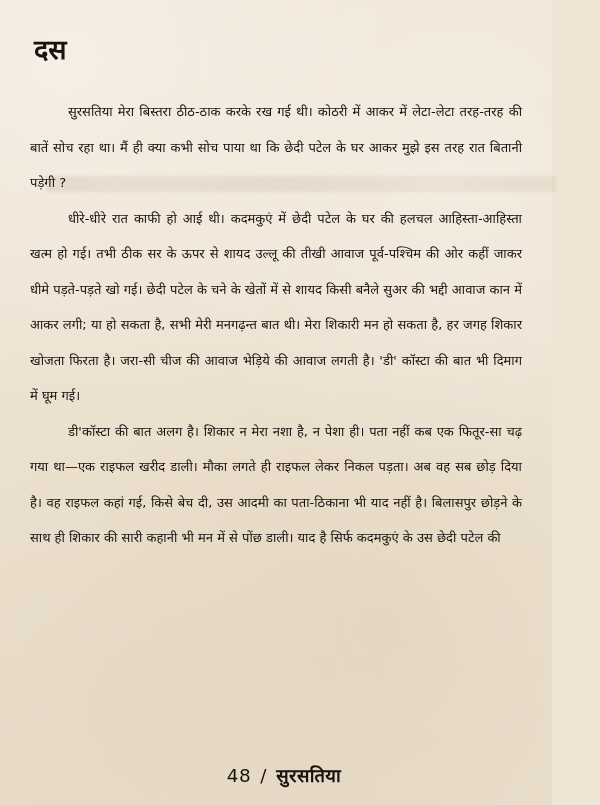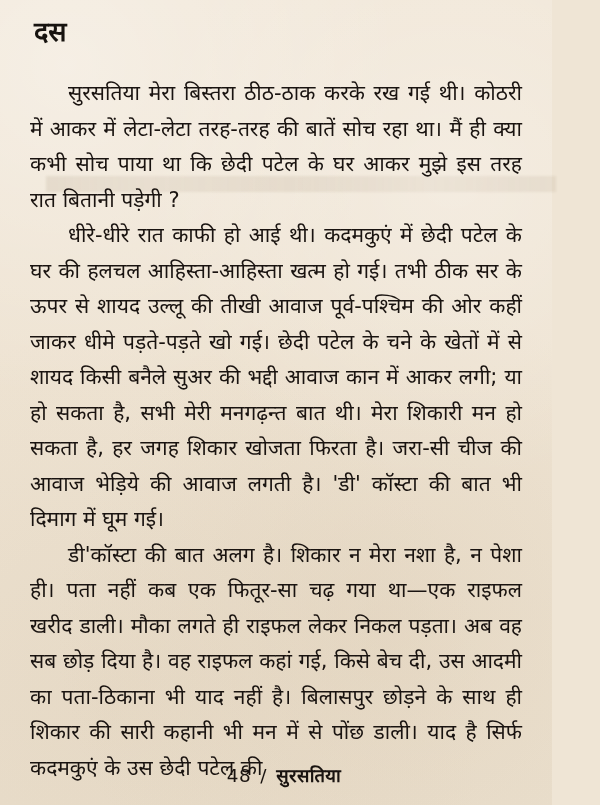--- a/index.html
+++ b/index.html
@@ -12,21 +12,21 @@
     background: #efe5d5;
     font-family: "DejaVu Sans", sans-serif;
     overflow: hidden;
   }
   
   .page {
     position: relative;
     width: 552px;
     height: 805px;
     box-sizing: border-box;
-    padding: 18px 30px 0 30px;
+    padding: 36px 30px 0 30px;
     background:
       radial-gradient(circle at 12% 8%, rgba(255,255,255,0.35), rgba(255,255,255,0) 38%),
       radial-gradient(circle at 82% 22%, rgba(255,255,255,0.28), rgba(255,255,255,0) 40%),
       radial-gradient(circle at 70% 78%, rgba(214,196,170,0.30), rgba(214,196,170,0) 45%),
       radial-gradient(circle at 20% 88%, rgba(219,202,178,0.30), rgba(219,202,178,0) 45%),
       linear-gradient(180deg, #f1e7d8 0%, #eee3d2 45%, #eadfcd 100%);
   }
   .page:after {
     
     content: "";
@@ -52,21 +52,21 @@
     color: #17130f;
     letter-spacing: 0px;
     margin: 0 0 30px 4px;
     line-height: 1.05;
   }
 
   .body-text {
     position: relative;
     z-index: 2;
     font-family: "DejaVu Sans", sans-serif;
-    font-size: 21px;
+    font-size: 13px;
     line-height: 35.5px;
     color: #191310;
     text-align: justify;
     text-justify: inter-word;
     -webkit-font-smoothing: none;
   }
   .body-text p {
     margin: 0;
     text-indent: 38px;
   }

